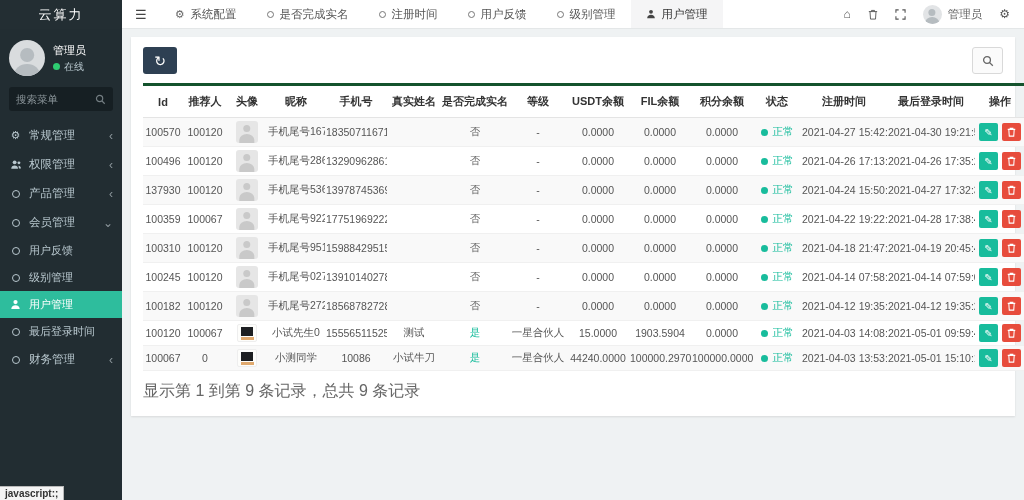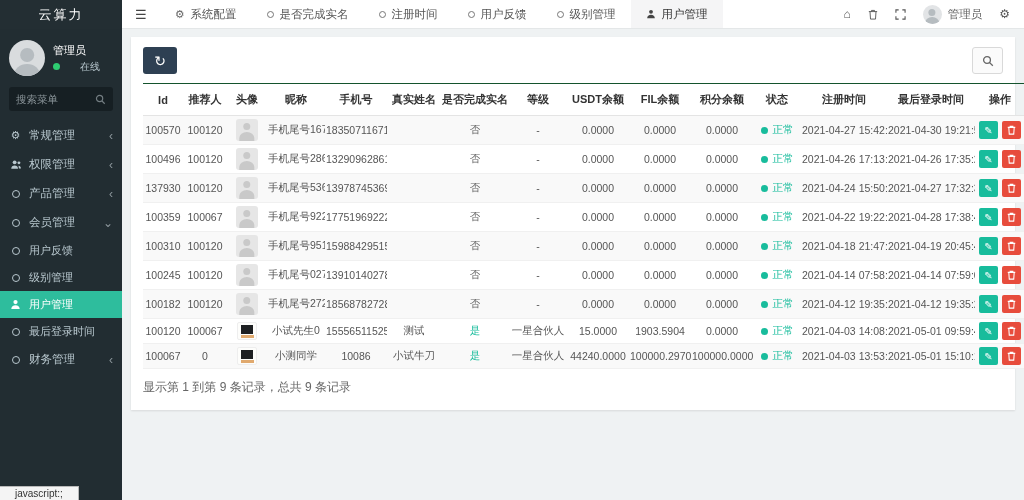--- a/index.html
+++ b/index.html
@@ -10,21 +10,21 @@
   .sidebar { position:fixed; left:0; top:0; width:122px; height:500px; background:#222d32; z-index:5; }
   .brand { height:29px; line-height:29px; text-align:center; color:#fff; font-size:13px;
     letter-spacing:2px; background:#232e33; }
   .user-panel { display:flex; align-items:center; gap:8px; padding:11px 9px 9px; }
   .avatar-big { width:36px; height:36px; border-radius:50%; background:#d9dcde; position:relative; overflow:hidden; flex:none; }
   .person-sil::before { content:""; position:absolute; left:50%; top:22%; width:38%; height:38%;
     transform:translateX(-50%); border-radius:50%; background:#b6bcc0; }
   .person-sil::after { content:""; position:absolute; left:50%; top:66%; width:72%; height:60%;
     transform:translateX(-50%); border-radius:50% 50% 0 0; background:#b6bcc0; }
   .user-meta { color:#fff; font-size:11px; line-height:1.5; }
-  .online-row { font-size:10px; color:#b8c7ce; display:flex; align-items:center; gap:20px; }
+  .online-row { font-size:10px; color:#b8c7ce; display:flex; align-items:center; gap:4px; }
   .dot { width:7px; height:7px; border-radius:50%; background:#2ecc71; display:inline-block; flex:none; }
   .search-box { margin:2px 9px 10px; background:#161f23; border-radius:3px; display:flex; align-items:center; height:24px; padding:0 7px; }
   .search-box input { flex:1; min-width:0; background:transparent; border:0; outline:none; color:#ccc; font-size:10.5px; }
   .search-box input::placeholder { color:#8a9499; }
   .mag { flex:none; opacity:.8; }
   .menu { list-style:none; }
   .menu-item { height:29px; display:flex; align-items:center; gap:7px; padding:0 9px;
     color:#b8c7ce; font-size:11.5px; cursor:pointer; }
   .menu-item .mi-icon { width:13px; text-align:center; font-size:11px; flex:none; display:inline-flex; justify-content:center; }
   .menu-item .chev { margin-left:auto; color:#8d979c; font-size:12px; }
@@ -48,43 +48,43 @@
   .main { position:fixed; left:122px; top:29px; width:902px; height:471px; background:#eff2f3; overflow:hidden; }
   .card { margin:8px 9px; background:#fff; box-shadow:0 1px 2px rgba(0,0,0,.1); padding:10px 12px 14px; }
   .toolbar { display:flex; justify-content:space-between; align-items:center; margin-bottom:9px; }
   .btn-refresh { width:34px; height:27px; background:#2e4053; color:#fff; border:0; border-radius:3px;
     font-size:14px; cursor:pointer; line-height:1; }
   .btn-tsearch { width:31px; height:27px; background:#fbfbfb; border:1px solid #d9d9d9; border-radius:3px;
     cursor:pointer; display:inline-flex; align-items:center; justify-content:center; }
 
   table { width:100%; border-collapse:collapse; table-layout:fixed; }
   th { font-size:11px; font-weight:bold; color:#333; text-align:center; padding:8px 1px;
-    border-top:1px solid #14532d; border-bottom:1px solid #e4e4e4; white-space:nowrap; overflow:hidden; }
+    border-top:3px solid #14532d; border-bottom:1px solid #e4e4e4; white-space:nowrap; overflow:hidden; }
   td { font-size:10.5px; color:#555; text-align:center; padding:3px 1px; height:25px;
     border-bottom:1px solid #f0f0f0; white-space:nowrap; overflow:hidden; vertical-align:middle; }
   tbody tr:nth-child(odd) td { background:#f9f9f9; }
   .av-ph { width:22px; height:22px; margin:0 auto; border-radius:3px; background:#e6e6e6; position:relative; overflow:hidden; }
   .av-ph::before { content:""; position:absolute; left:50%; top:16%; width:34%; height:34%; transform:translateX(-50%); border-radius:50%; background:#c9c9c9; }
   .av-ph::after  { content:""; position:absolute; left:50%; top:58%; width:70%; height:55%; transform:translateX(-50%); border-radius:50% 50% 0 0; background:#c9c9c9; }
   .av-photo { width:20px; height:18px; margin:0 auto; border-radius:2px; background:#fdfdfb; border:1px solid #eee;
     display:flex; flex-direction:column; align-items:center; justify-content:center; gap:1px; }
   .av-photo .scr { width:12px; height:9px; background:#1d1f22; }
   .av-photo .base { width:13px; height:3px; background:#e0a96e; }
   .v-no { color:#666; } .v-yes { color:#18bc9c; }
   .status-ok { color:#18bc9c; display:inline-flex; align-items:center; gap:5px;justify-content:center; }
   .status-ok .dot { background:#18bc9c; width:7px; height:7px; }
   .act { display:inline-flex; gap:4px; }
   .btn-edit,.btn-del { width:19px; height:18px; border:0; border-radius:2px; color:#fff; cursor:pointer;
     display:inline-flex; align-items:center; justify-content:center; font-size:10px; padding:0; }
   .btn-edit { background:#18bc9c; }
   .btn-del  { background:#e74c3c; }
-  .tbl-footer { margin-top:10px; font-size:12px; color:#666; }
+  .tbl-footer { margin-top:10px; font-size:16px; color:#666; }
 
   .statusbar { position:fixed; left:0; bottom:0; background:#f4f4f4; border:1px solid #b9b9b9; border-left:0; border-bottom:0;
-    font-size:10px; color:#333; padding:1px 15px; z-index:9; }
+    font-size:10px; color:#333; padding:1px 5px; z-index:9;font-weight:bold; }
   svg { display:block; }
 </style>
 </head>
 <body>
 
 <aside class="sidebar">
   <div class="brand">云算力</div>
 
   <div class="user-panel">
     <div class="avatar-big person-sil"></div>

